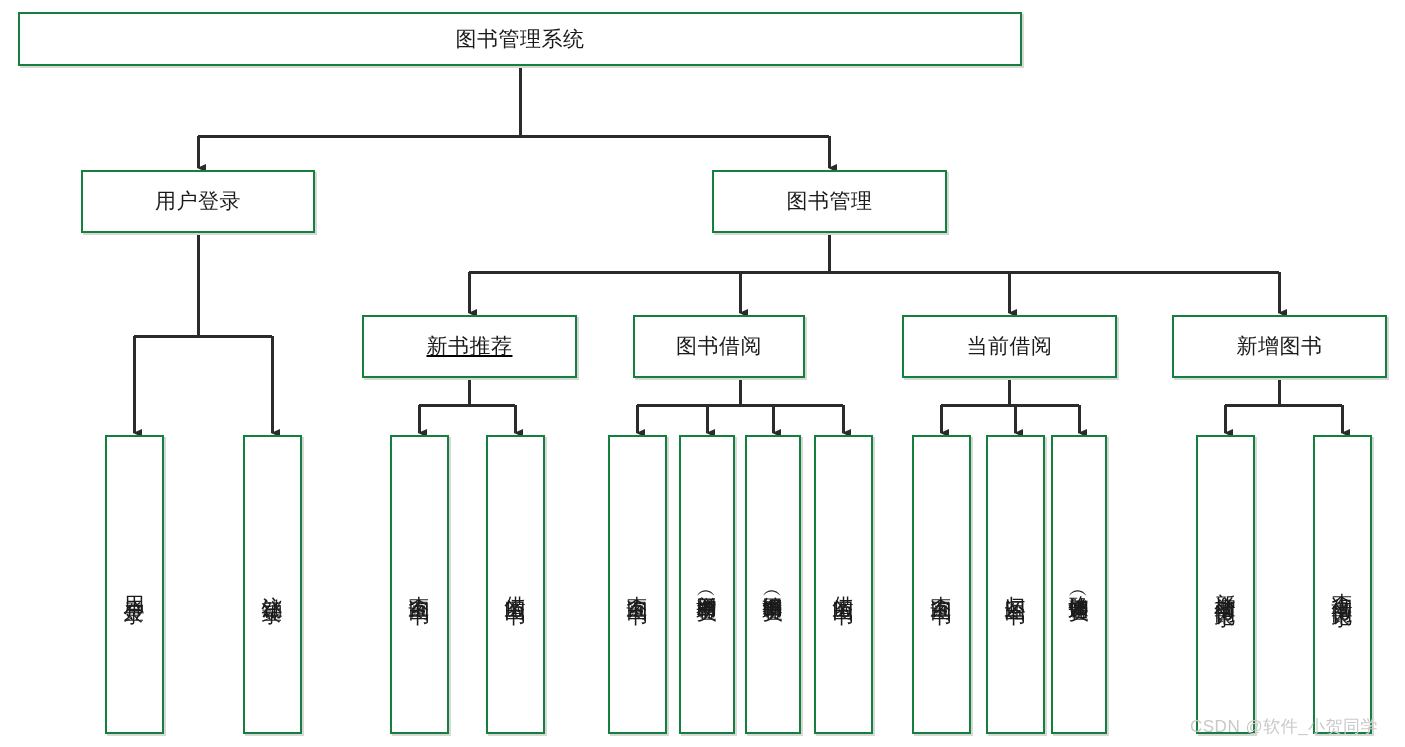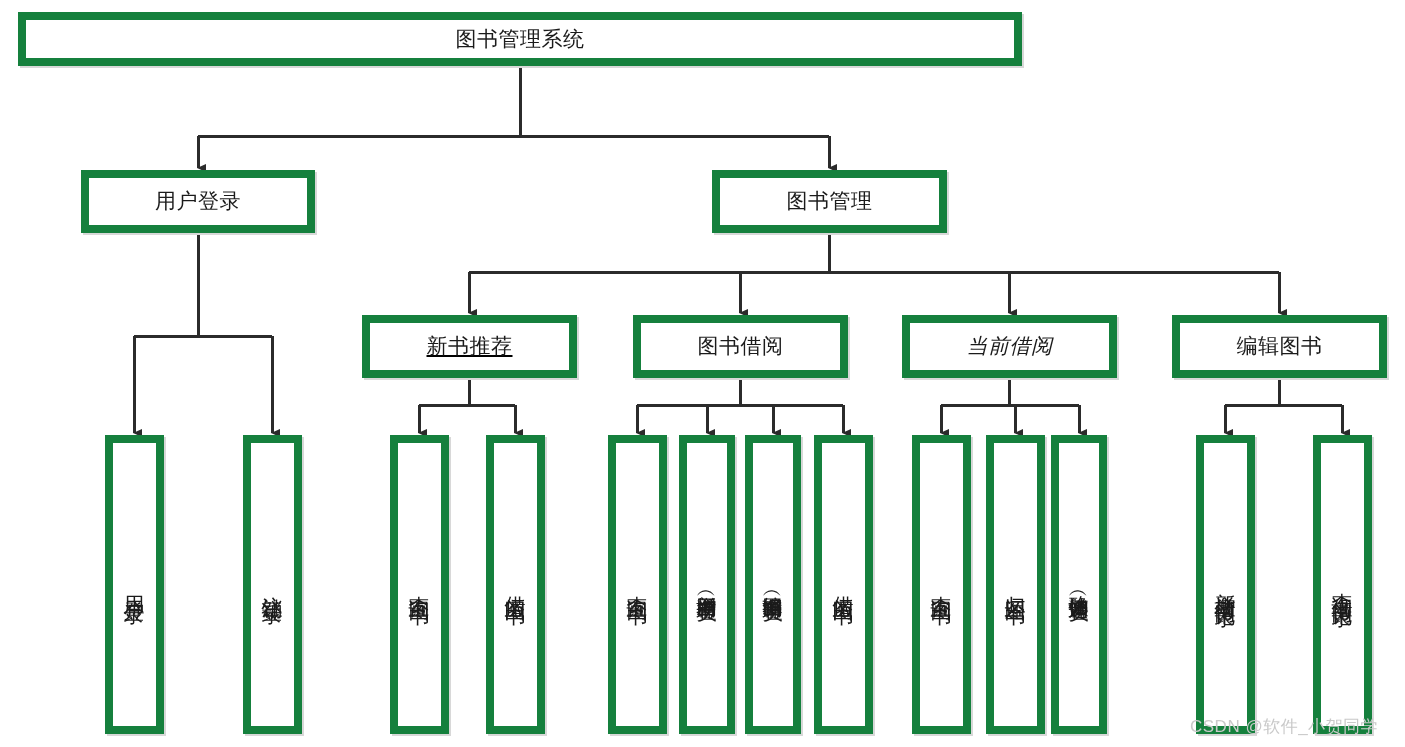--- a/index.html
+++ b/index.html
@@ -1,21 +1,21 @@
 <!DOCTYPE html>
 <html><head>
 <meta charset="utf-8">
 <style>
   html,body{margin:0;padding:0;background:#ffffff;}
   body{width:1405px;height:747px;overflow:hidden;
        font-family:"Liberation Sans","DejaVu Sans",sans-serif;}
   #stage{position:relative;width:1405px;height:747px;background:#fff;}
   svg#wires{position:absolute;left:0;top:0;width:1405px;height:747px;}
   .node{position:absolute;box-sizing:border-box;background:#ffffff;
-        border:8px solid #15803d;display:flex;align-items:center;
+        border:2px solid #15803d;display:flex;align-items:center;
         justify-content:center;overflow:hidden;}
   .node.shadow{box-shadow:2px 2px 0 #d8d8d8;}
   .node-label{color:#1b1b1b;font-size:21px;line-height:1.05;
               letter-spacing:0.5px;white-space:nowrap;}
   .node.vertical{align-items:center;justify-content:center;}
   .node.vertical .node-label{writing-mode:vertical-rl;text-orientation:upright;
               font-size:21px;letter-spacing:3px;line-height:1.0;white-space:nowrap;}
   .node.vertical.tight .node-label{letter-spacing:1px;font-size:20px;}
   .watermark{position:absolute;color:#c9c9c9;font-size:17px;
              white-space:nowrap;letter-spacing:0.5px;}
@@ -73,28 +73,28 @@
       </div>
       <div class="node shadow" style="left: 81px; top: 170px; width: 234px; height: 63px;">
         <span class="node-label">用户登录</span>
       </div>
       <div class="node shadow" style="left: 712px; top: 170px; width: 235px; height: 63px; justify-content: center;">
         <span class="node-label">图书管理</span>
       </div>
       <div class="node shadow" style="left: 362px; top: 315px; width: 215px; height: 63px; text-decoration: underline;">
         <span class="node-label">新书推荐</span>
       </div>
-      <div class="node shadow" style="left: 633px; top: 315px; width: 215px; height: 63px;">
+      <div class="node shadow" style="left: 633px; top: 315px; width: 172px; height: 63px;">
         <span class="node-label">图书借阅</span>
       </div>
-      <div class="node shadow" style="left: 902px; top: 315px; width: 215px; height: 63px; font-style: italic;">
+      <div class="node shadow" style="left: 902px; top: 315px; width: 215px; height: 63px;">
         <span class="node-label">当前借阅</span>
       </div>
       <div class="node shadow" style="left: 1172px; top: 315px; width: 215px; height: 63px;">
-        <span class="node-label">编辑图书</span>
+        <span class="node-label">新增图书</span>
       </div>
       <div class="node shadow vertical" style="left: 105px; top: 435px; width: 59px; height: 299px;">
         <span class="node-label">用户登录</span>
       </div>
       <div class="node shadow vertical" style="left: 243px; top: 435px; width: 59px; height: 299px;">
         <span class="node-label">注销登录</span>
       </div>
       <div class="node shadow vertical" style="left: 390px; top: 435px; width: 59px; height: 299px;">
         <span class="node-label">查询图书</span>
       </div>

